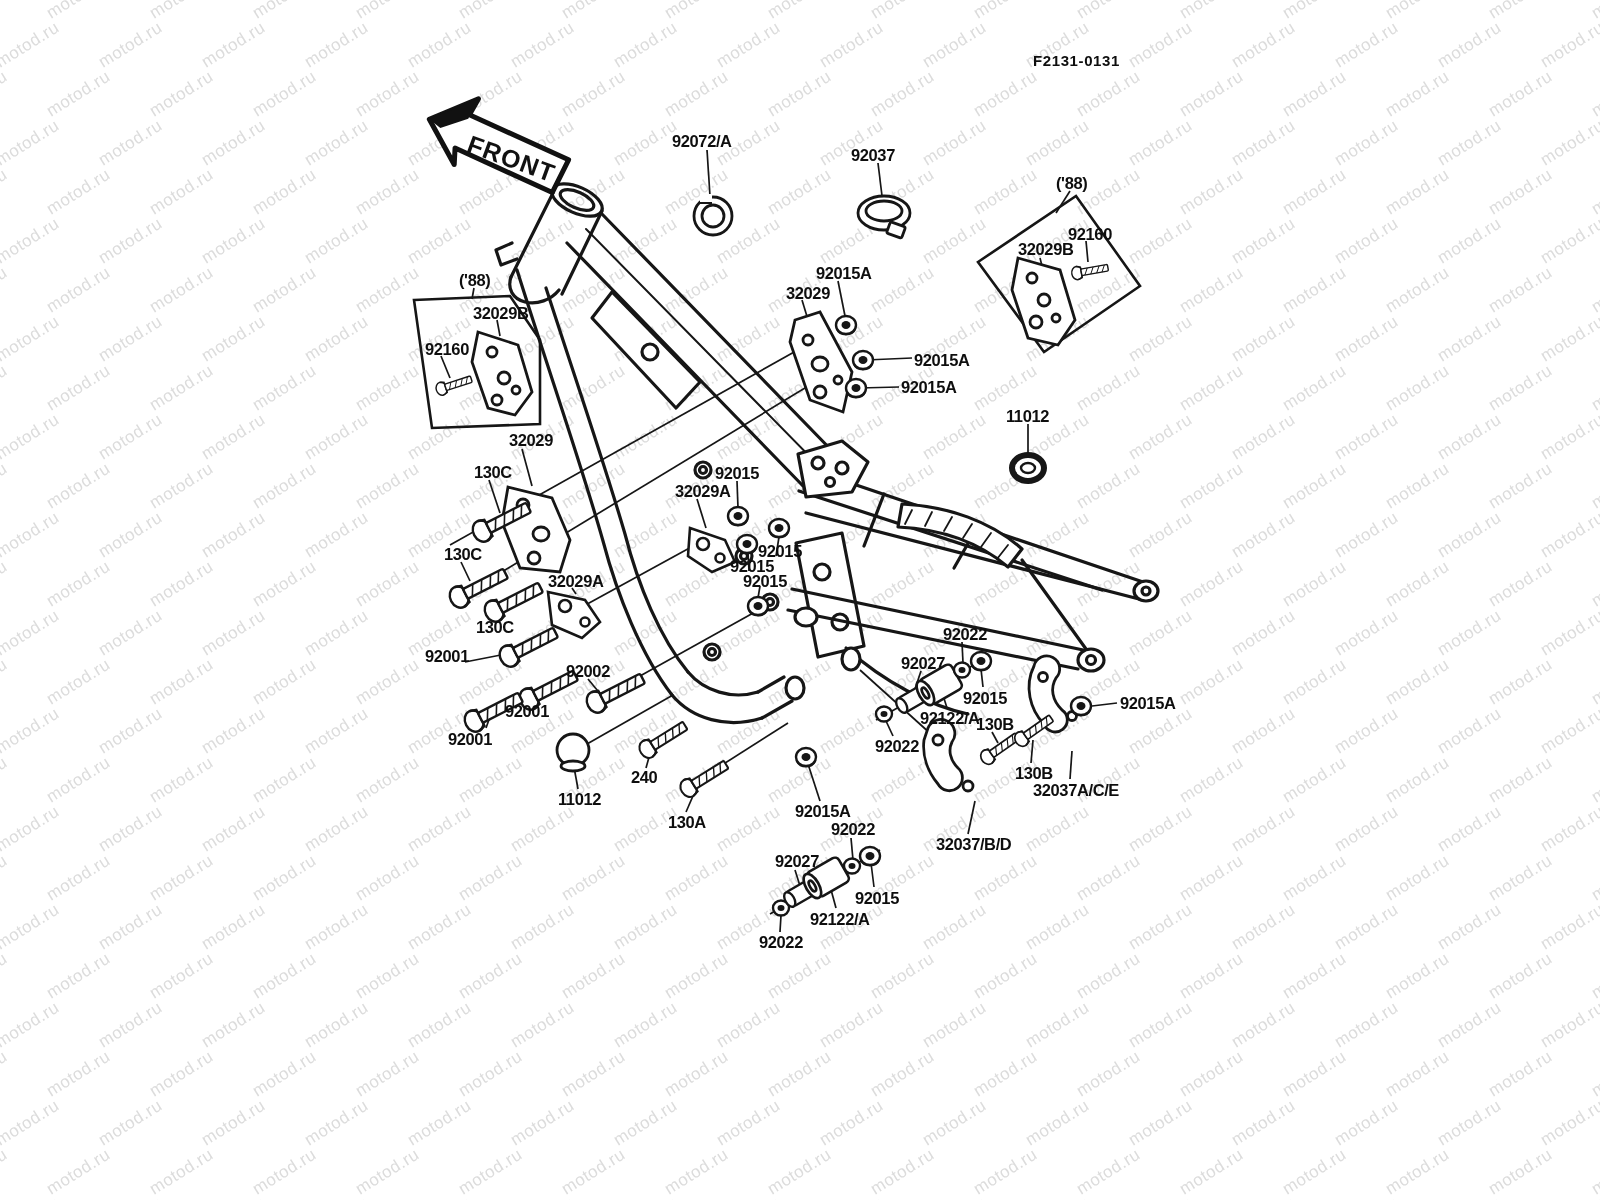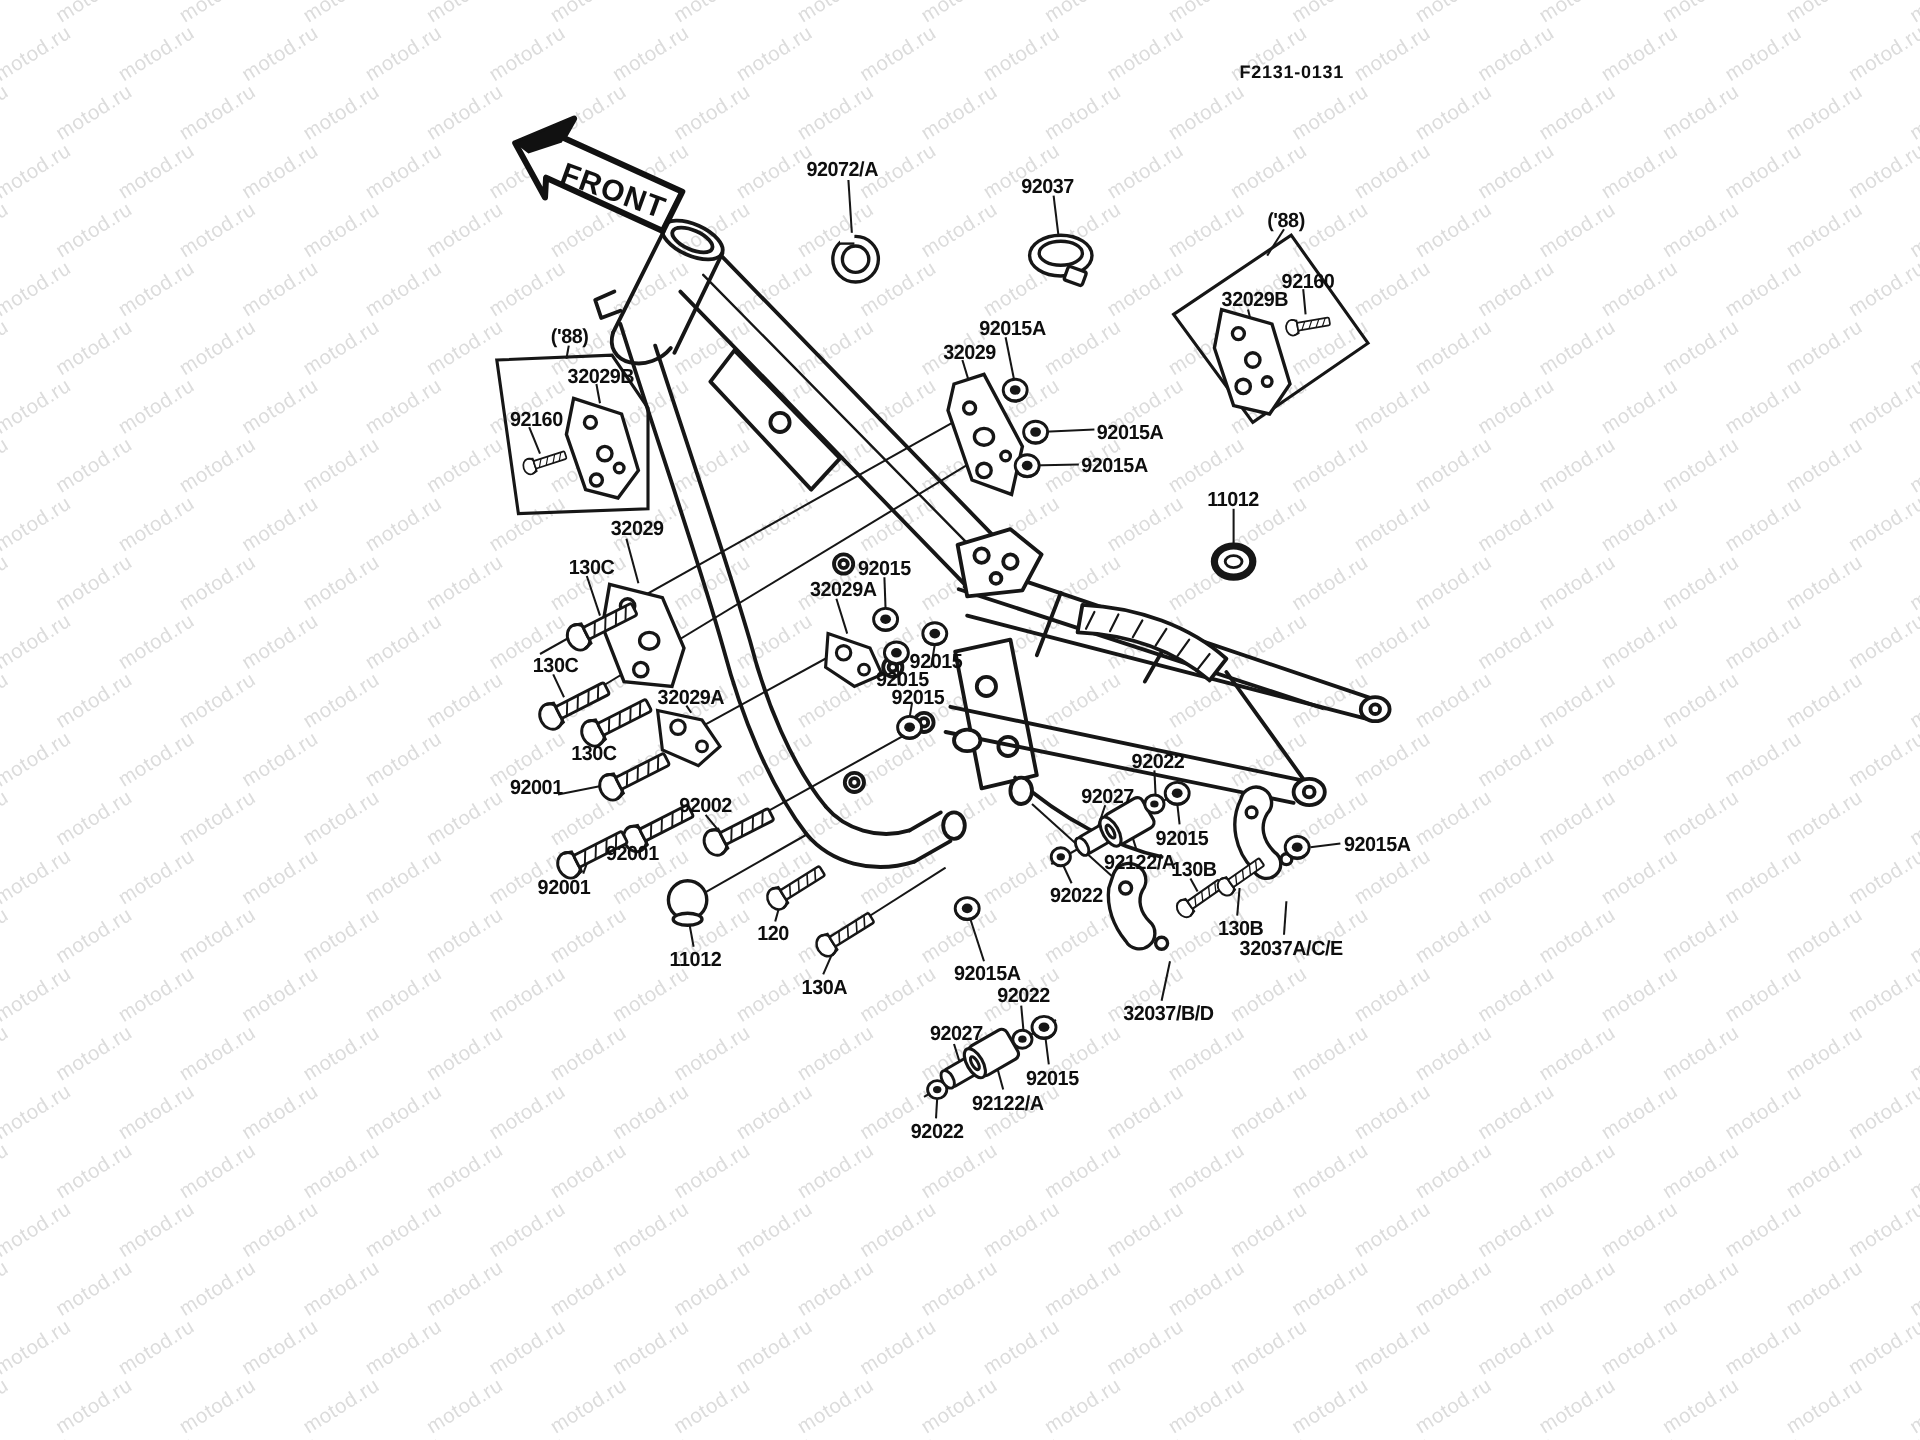--- a/index.html
+++ b/index.html
@@ -761,21 +761,21 @@
       <div class="callout" style="left: 758px; top: 542px;">92015</div>
       <div class="callout" style="left: 730px; top: 557px;">92015</div>
       <div class="callout" style="left: 743px; top: 572px;">92015</div>
       <div class="callout" style="left: 548px; top: 572px;">32029A</div>
       <div class="callout" style="left: 476px; top: 618px;">130C</div>
       <div class="callout" style="left: 425px; top: 647px;">92001</div>
       <div class="callout" style="left: 566px; top: 662px;">92002</div>
       <div class="callout" style="left: 505px; top: 702px;">92001</div>
       <div class="callout" style="left: 448px; top: 730px;">92001</div>
       <div class="callout" style="left: 558px; top: 790px;">11012</div>
-      <div class="callout" style="left: 631px; top: 768px;">120</div>
+      <div class="callout" style="left: 631px; top: 768px;">240</div>
       <div class="callout" style="left: 668px; top: 813px;">130A</div>
       <div class="callout" style="left: 943px; top: 625px;">92022</div>
       <div class="callout" style="left: 901px; top: 654px;">92027</div>
       <div class="callout" style="left: 963px; top: 689px;">92015</div>
       <div class="callout" style="left: 920px; top: 709px;">92122/A</div>
       <div class="callout" style="left: 976px; top: 715px;">130B</div>
       <div class="callout" style="left: 875px; top: 737px;">92022</div>
       <div class="callout" style="left: 1120px; top: 694px;">92015A</div>
       <div class="callout" style="left: 1015px; top: 764px;">130B</div>
       <div class="callout" style="left: 1033px; top: 781px;">32037A/C/E</div>

